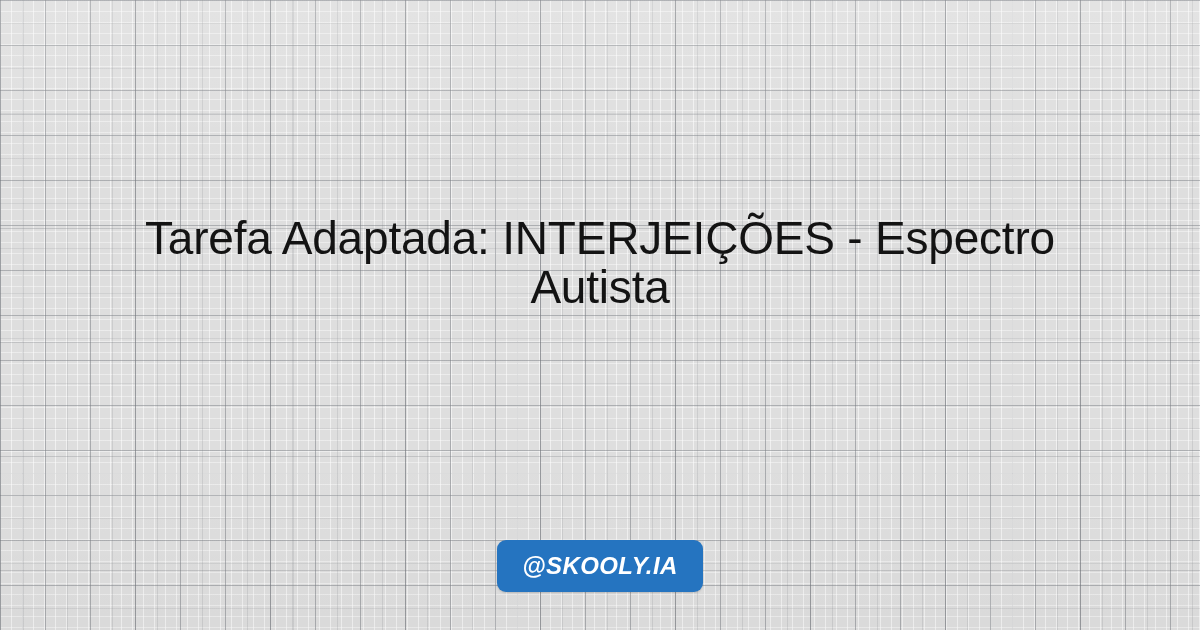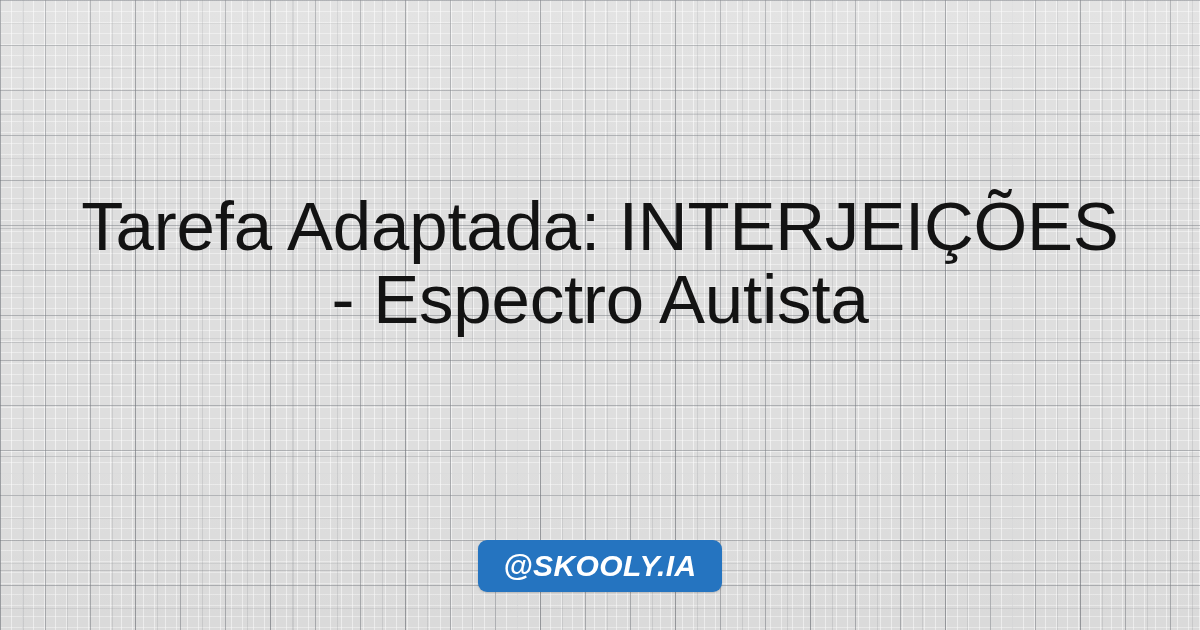--- a/index.html
+++ b/index.html
@@ -91,21 +91,21 @@
     position: relative;
     z-index: 2;
     width: 1044px;
     margin: 0 auto;
     text-align: center;
     padding-bottom: 104px;
   }
   .title {
     margin: 0;
     font-family: "Liberation Sans", sans-serif;
-    font-size: 69px;
+    font-size: 46px;
     line-height: 1.06;
     font-weight: 400;
     letter-spacing: -0.2px;
     color: #131313;
     text-align: center;
     word-wrap: break-word;
   }
 
   
   .badge-row {
@@ -123,21 +123,21 @@
     justify-content: center;
     height: 52px;
     padding: 0 25px;
     box-sizing: border-box;
     background-color: #2574c0;
     border-radius: 9px;
     box-shadow: 0 1px 2px rgba(0,0,0,0.16);
   }
   .badge-text {
     font-family: "Liberation Sans", sans-serif;
-    font-size: 30px;
+    font-size: 24px;
     font-weight: bold;
     font-style: italic;
     letter-spacing: 0.4px;
     color: #ffffff;
     white-space: nowrap;
     line-height: 1;
   }
 </style>
 </head>
 <body>

